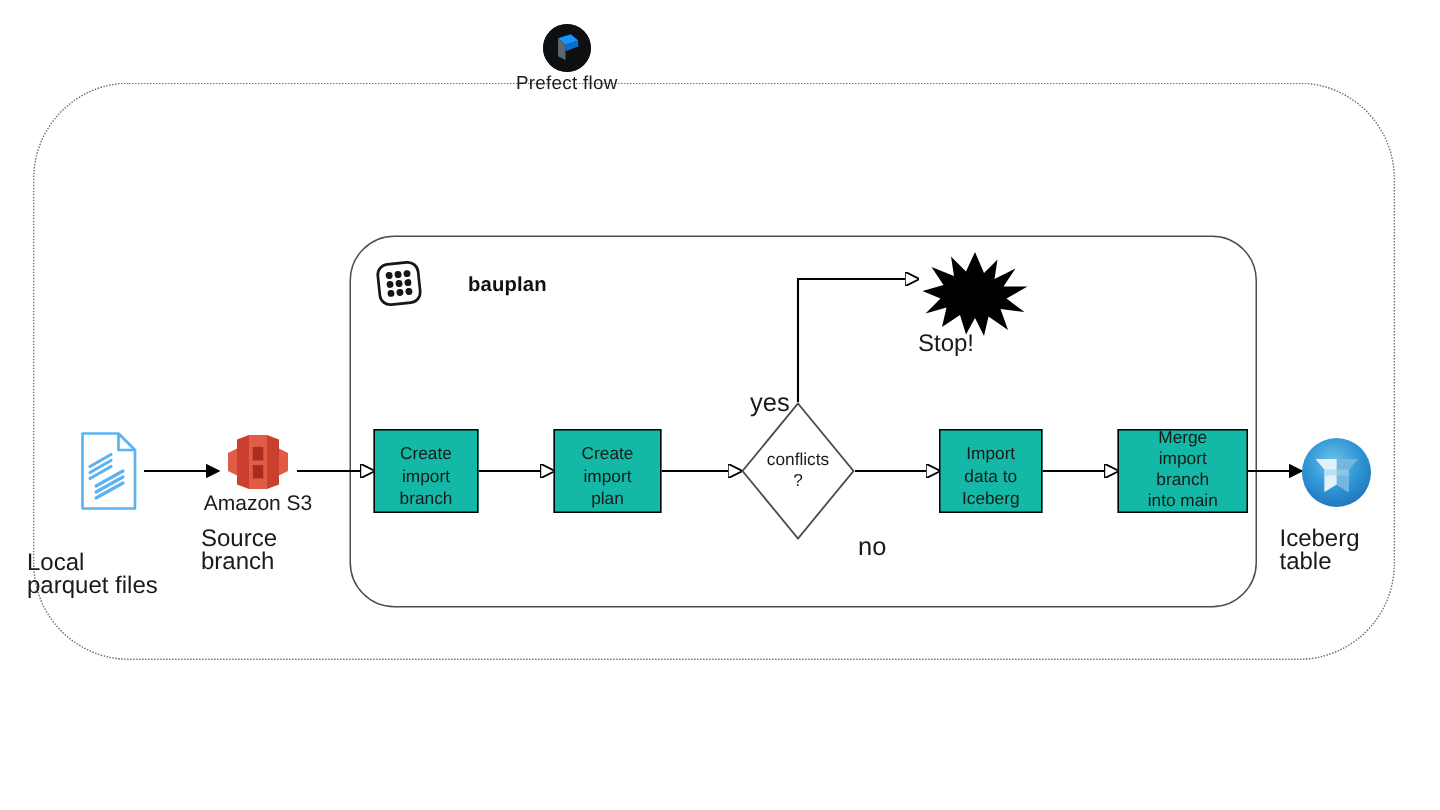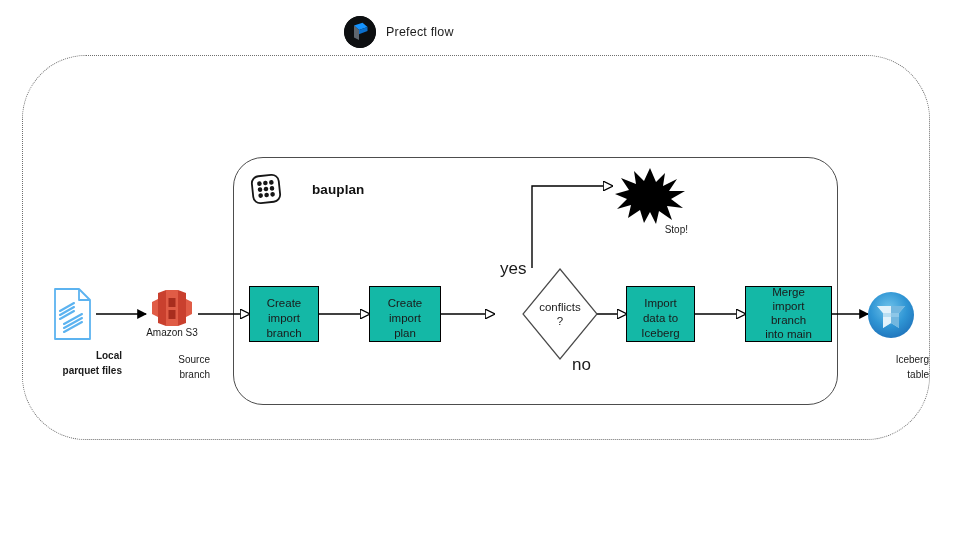--- a/index.html
+++ b/index.html
@@ -22,21 +22,21 @@
     height: 540px;
   }
   .abs { position: absolute; }
 
   
   #prefect-header {
     left: 344px;
     top: 16px;
     display: flex;
     align-items: center;
-    gap: 10px;
+    flex-direction: column;
   }
   #prefect-logo {
     width: 32px;
     height: 32px;
     border-radius: 50%;
     background: #0d0f11;
     position: relative;
     overflow: hidden;
     flex: none;
   }
@@ -99,21 +99,21 @@
     justify-content: center;
     text-align: center;
     font-size: 11.5px;
     line-height: 15px;
     color: #1a1a1a;
   }
   .proc-box .txt { padding: 0 4px; }
 
   
   #decision-conflicts {
-    left: 522px;
+    left: 494px;
     top: 268px;
     width: 76px;
     height: 92px;
   }
   #decision-conflicts svg { display:block; }
   #decision-conflicts .dtext {
     position: absolute;
     left: 0; top: 0;
     width: 76px; height: 92px;
     display: flex;
@@ -128,32 +128,32 @@
 
   
   .edge-label {
     font-size: 17px;
     color: #1a1a1a;
     white-space: nowrap;
   }
 
   
   .caption {
-    font-size: 10px;
+    font-size: 16px;
     line-height: 15px;
     color: #1a1a1a;
-    text-align: right;
+    text-align: left;
     white-space: pre-line;
   }
 
   
   .icon-wrap { display: block; }
 
   #s3-caption-small {
-    font-size: 10px;
+    font-size: 14px;
     color: #1a1a1a;
     text-align: center;
     white-space: nowrap;
   }
 
   
   #connectors {
     position: absolute;
     left: 0; top: 0;
     width: 960px; height: 540px;
@@ -235,21 +235,21 @@
       <g stroke="#5cb3f0" stroke-width="2.1" stroke-linecap="round">
         <line x1="12" y1="25" x2="26" y2="17"></line>
         <line x1="12" y1="29" x2="26" y2="21"></line>
         <line x1="12" y1="33" x2="26" y2="25"></line>
         <line x1="16" y1="38" x2="34" y2="28"></line>
         <line x1="16" y1="42" x2="34" y2="32"></line>
         <line x1="16" y1="46" x2="34" y2="36"></line>
       </g>
     </svg>
   </div>
-  <div class="abs caption" style="left:18px; top:348px; width:104px;font-weight:bold;">Local
+  <div class="abs caption" style="left:18px; top:368px; width:104px;">Local
 parquet files</div>
 
   <div class="abs icon-wrap" style="left:150px; top:286px;">
     <svg width="44" height="44" viewBox="0 0 44 44" xmlns="http://www.w3.org/2000/svg">
       <path d="M8 7 L16 4 L16 40 L8 37 Z" fill="#c9402e"></path>
       <path d="M36 7 L28 4 L28 40 L36 37 Z" fill="#c9402e"></path>
       <path d="M16 4 L28 4 L28 40 L16 40 Z" fill="#e05c46"></path>
       <rect x="18.5" y="12" width="7" height="9" fill="#a82d1e"></rect>
       <rect x="18.5" y="24" width="7" height="9" fill="#a82d1e"></rect>
       <path d="M2 16 L8 13 L8 31 L2 28 Z" fill="#e05c46"></path>

